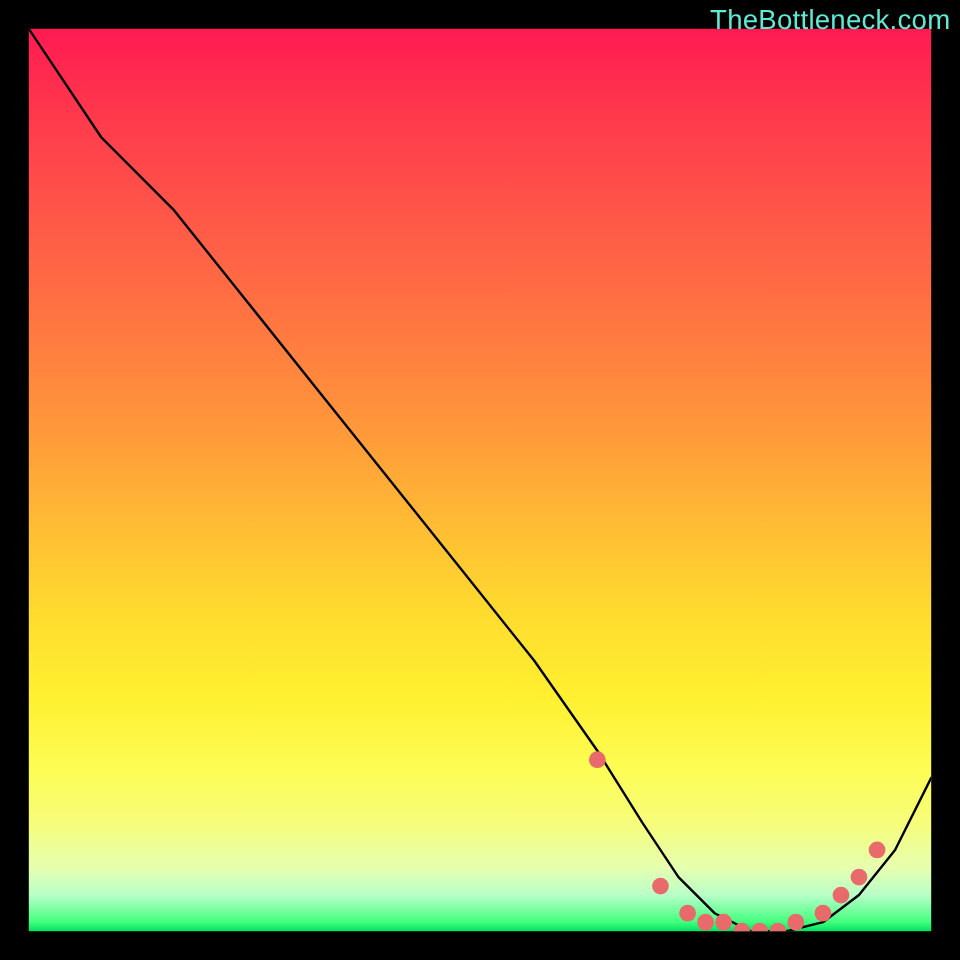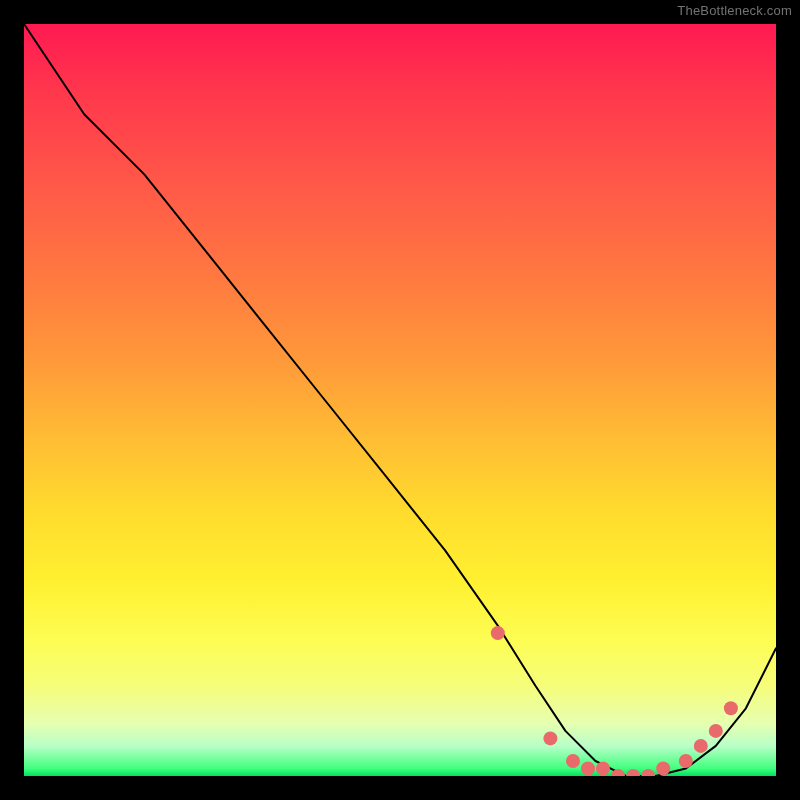--- a/index.html
+++ b/index.html
@@ -63,22 +63,22 @@
     stroke-linejoin: round;
   }
   .dot {
     fill: #e86a6a;
     stroke: none;
   }
   .watermark {
     position: absolute;
     top: 3px;
     right: 8px;
-    color: #737373;
-    font-size: 13px;
+    color: #5eead4;
+    font-size: 23px;
     font-weight: 500;
     letter-spacing: 0.2px;
     user-select: none;
   }
 </style>
 </head>
 <body>
 
 <div class="stage">
 

